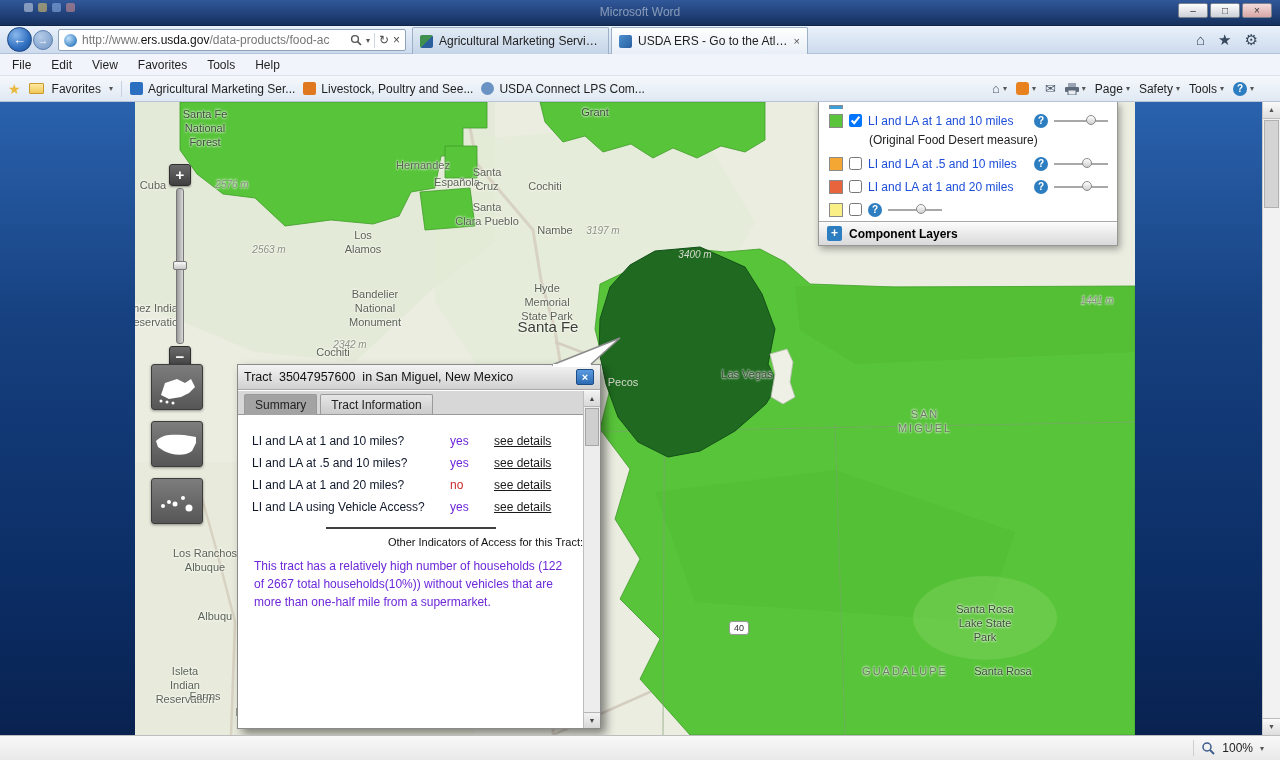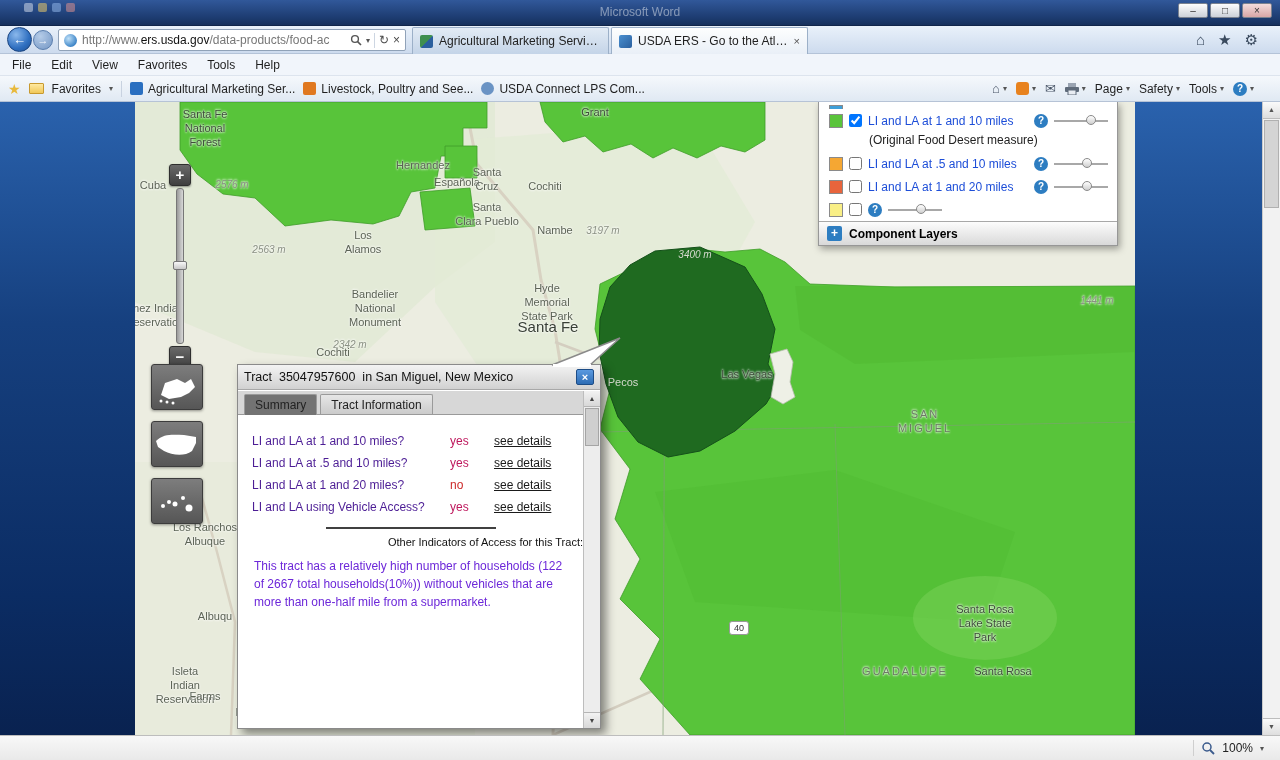--- a/index.html
+++ b/index.html
@@ -137,25 +137,25 @@
   .pp-title { height:25px; background:linear-gradient(#f3f3f3,#d1d1d1); border-bottom:1px solid #a8a8a8;
     display:flex; align-items:center; padding:0 6px; color:#111; }
   .pp-title .ttext { white-space:pre; font-size:12.5px; }
   .pp-close { margin-left:auto; width:18px; height:16px; background:linear-gradient(#5a9ae0,#2d6cb4);
     border:1px solid #1c4c86; border-radius:2px; color:#fff; font:bold 11px/14px "Liberation Sans",sans-serif;
     text-align:center; }
   .pp-tabs { position:absolute; top:26px; left:0; right:17px; height:24px; background:#d7d7d7;
     border-bottom:1px solid #9a9a9a; display:flex; align-items:flex-end; padding-left:6px; gap:3px; }
   .ptab { padding:3px 10px 2px; border:1px solid #9a9a9a; border-bottom:none; border-radius:2px 2px 0 0;
     background:linear-gradient(#e6e6e6,#cbcbcb); color:#222; }
-  .ptab.active { background:#737373; position:relative; top:1px; padding-bottom:3px; }
+  .ptab.active { background:#a3a3a3; position:relative; top:1px; padding-bottom:3px; }
   .pp-body { position:absolute; top:50px; left:0; right:17px; bottom:0; background:#fff; padding-top:15px; overflow:hidden; }
   .qrow { display:flex; align-items:center; padding:4px 0 4px 14px; }
-  .q { width:198px; color:#4c1d95; }
-  .ans { width:44px; } .ans.yes { color:#be185d; } .ans.no { color:#cc2a2a; }
+  .q { width:198px; color:#0f172a; }
+  .ans { width:44px; } .ans.yes { color:#6d28d9; } .ans.no { color:#cc2a2a; }
   .details { color:#1a1a1a; text-decoration:underline; cursor:pointer; }
   .divider { width:170px; border-top:2px solid #404040; margin:9px auto 7px; }
   .other { text-align:right; font-size:11px; color:#111; margin:2px 0 9px; }
   .subhead { margin:0 0 7px 8px; font-size:12.5px; color:#111; }
   .para { margin:0 14px 0 16px; line-height:1.5; color:#6d28d9; }
   .pp-scroll { position:absolute; top:26px; right:0; bottom:0; width:17px; background:#ededed; border-left:1px solid #bdbdbd; }
   .sa { height:16px; background:linear-gradient(#f2f2f2,#d8d8d8); border-bottom:1px solid #b5b5b5;
     font-size:7px; line-height:15px; text-align:center; color:#444; }
   .sa.down { position:absolute; bottom:0; left:0; right:0; border-top:1px solid #b5b5b5; border-bottom:none; }
   .pp-thumb { position:absolute; top:17px; left:1px; right:1px; height:38px; background:#cfcfcf; border:1px solid #a5a5a5; }
@@ -351,21 +351,21 @@
 Memorial
 State Park</span>
       <span class="ml big" style="left:413px;top:216px">Santa Fe</span>
       <span class="ml elev" style="left:215px;top:237px">2342 m</span>
       <span class="ml" style="left:198px;top:244px">Cochiti</span>
       <span class="ml ondark" style="left:488px;top:274px">Pecos</span>
       <span class="ml dark" style="left:612px;top:266px">Las Vegas</span>
       <span class="ml county" style="left:790px;top:306px">SAN
 MIGUEL</span>
       <span class="ml elev" style="left:962px;top:193px">1441 m</span>
-      <span class="ml" style="left:70px;top:419px">Los Ranchos
+      <span class="ml" style="left:70px;top:445px">Los Ranchos
 Albuque</span>
       <span class="ml" style="left:80px;top:508px">Albuqu</span>
       <span class="ml dark" style="left:850px;top:501px">Santa Rosa
 Lake State
 Park</span>
       <span class="ml county" style="left:770px;top:563px">GUADALUPE</span>
       <span class="ml dark" style="left:868px;top:563px">Santa Rosa</span>
       <span class="ml" style="left:50px;top:563px">Isleta
 Indian
 Reservation</span>

